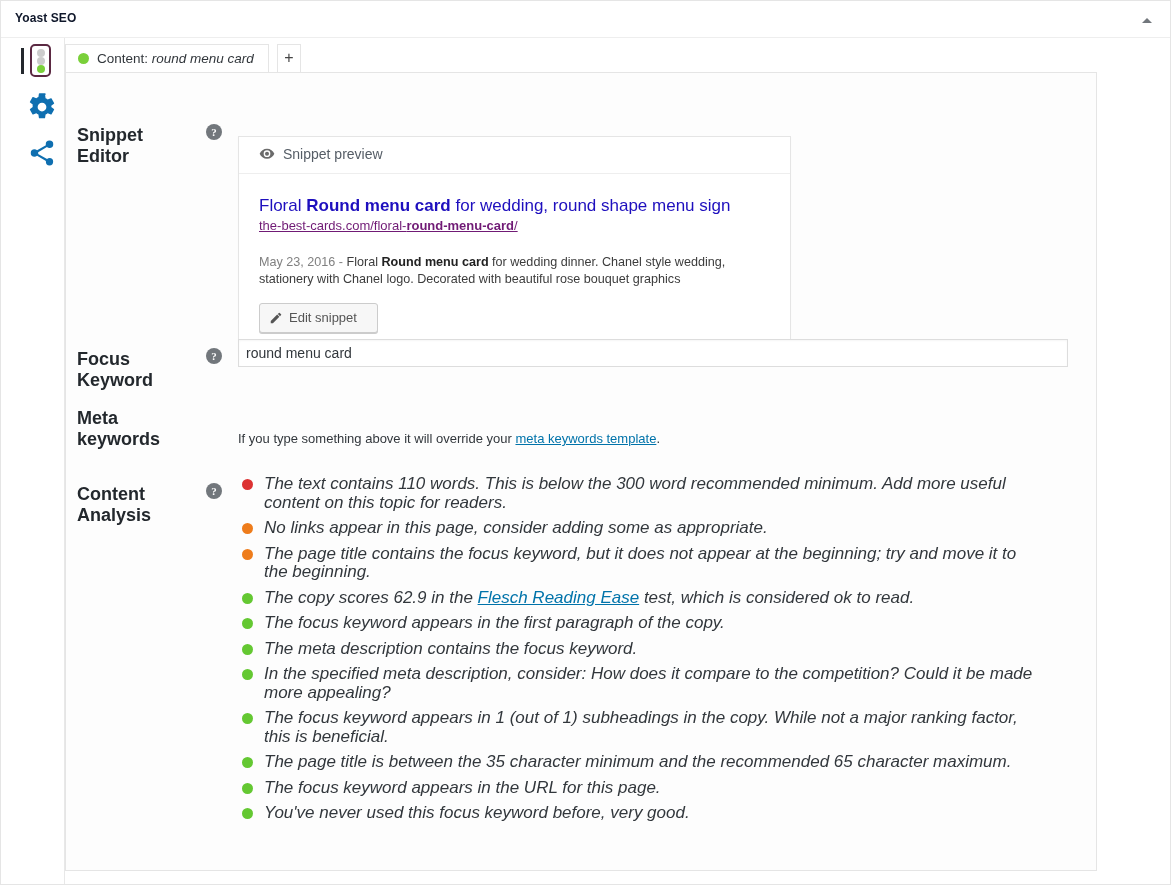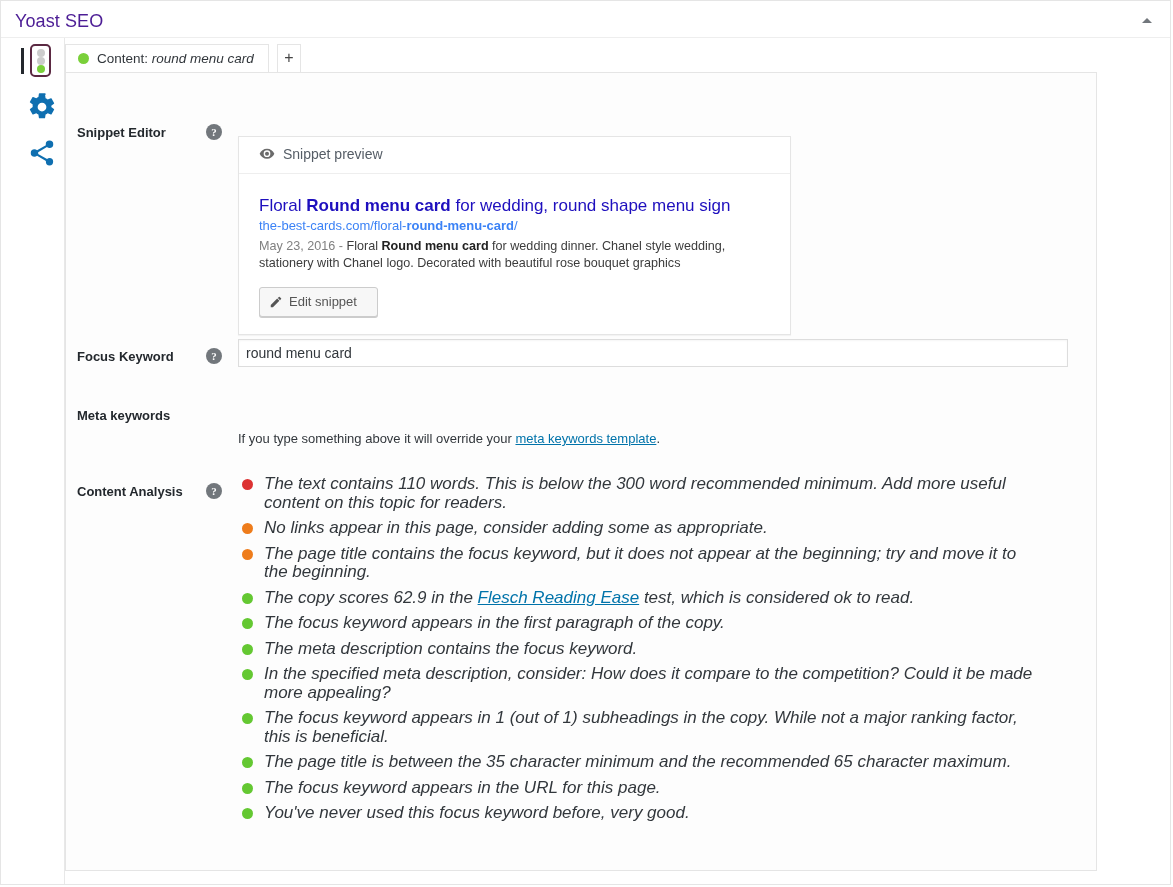--- a/index.html
+++ b/index.html
@@ -30,23 +30,23 @@
   
   .mb-header {
     position: relative;
     height: 37px;
     border-bottom: 1px solid #eeeeee;
     box-sizing: border-box;
   }
   .mb-title {
     position: absolute;
     left: 14px; top: 10px;
-    font-size: 18px;
-    font-weight: normal;
-    color: #4c1d95;
+    font-size: 12px;
+    font-weight: bold;
+    color: #0f172a;
     letter-spacing: .1px;
   }
   .mb-toggle {
     position: absolute;
     right: 12px; top: 11px;
     width: 20px; height: 18px;
     cursor: pointer;
   }
   .mb-toggle .caret {
     position: absolute;
@@ -181,21 +181,21 @@
 
   
   .form-row {
     position: absolute;
     left: 0;
   }
   .row-label {
     position: absolute;
     left: 11px;
     width: 120px;
-    font-size: 13px;
+    font-size: 18px;
     font-weight: bold;
     color: #23282d;
   }
   .help-icon {
     position: absolute;
     left: 140px;
     width: 16px; height: 16px;
     border-radius: 50%;
     background: #72777c;
     color: #fff;
@@ -240,22 +240,23 @@
     line-height: 21px;
     color: #1e0fbe;
     margin-bottom: 1px;
     cursor: pointer;
     font-family: "Liberation Sans", sans-serif;
   }
   .snip-title b { font-weight: bold; }
   .snip-url {
     font-size: 13px;
     line-height: 17px;
-    color: #3b82f6;
-    margin-bottom: 4px;
+    color: #701a75;
+    margin-bottom: 20px;
+    text-decoration: underline;
   }
   .snip-url b { font-weight: bold; }
   .snip-desc {
     font-size: 12.6px;
     line-height: 17px;
     color: #3c3c3c;
     width: 500px;
   }
   .snip-desc .date { color: #808080; }
   .snip-desc b { font-weight: bold; color: #222; }

